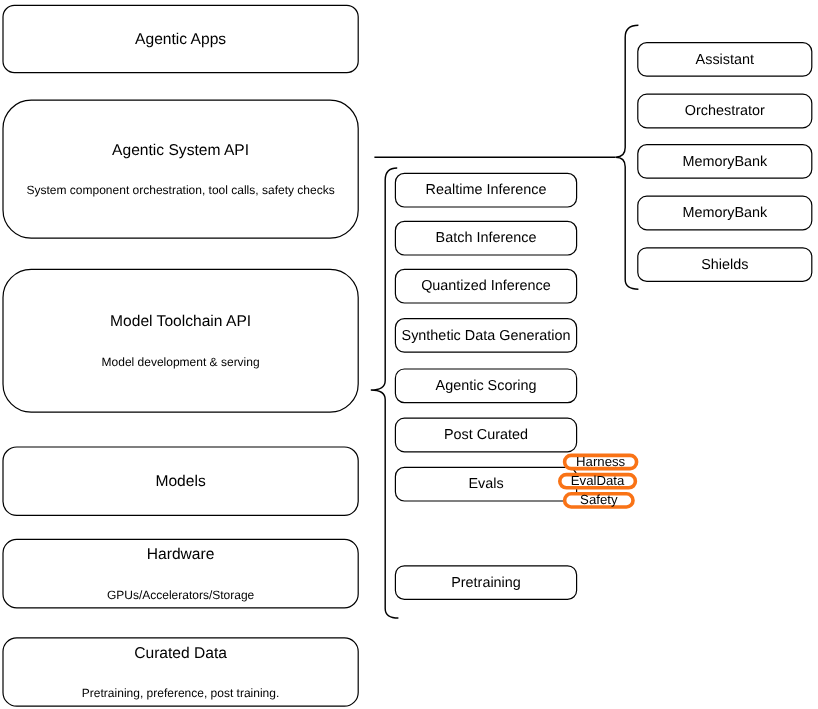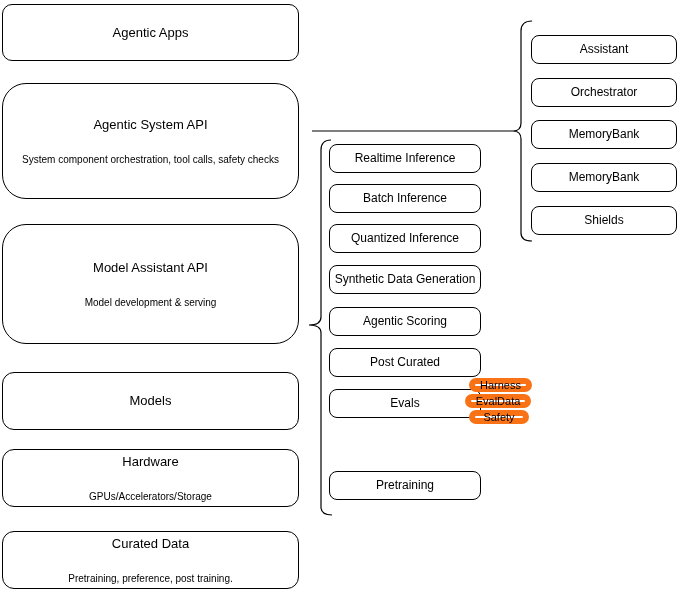--- a/index.html
+++ b/index.html
@@ -65,21 +65,21 @@
     height: 29px;
     border-radius: 8px;
     font-size: 12px;
     line-height: 27px;
     white-space: nowrap;
   }
   .pill {
     position: absolute;
     box-sizing: border-box;
     background: #ffffff;
-    border: 6px solid #f97316;
+    border: 3px solid #f97316;
     border-radius: 8px;
     height: 14px;
     font-size: 11px;
     line-height: 12px;
     display: flex;
     align-items: center;
     justify-content: center;
     white-space: nowrap;
     z-index: 3;
   }
@@ -96,21 +96,21 @@
   </svg>
 
   <div class="node lbox" style="top:4px;height:57px;border-radius:10px">
     <div class="t">Agentic Apps</div>
   </div>
   <div class="node lbox" style="top:83px;height:116px;border-radius:24px">
     <div class="t">Agentic System API</div>
     <div class="s">System component orchestration, tool calls, safety checks</div>
   </div>
   <div class="node lbox" style="top:224px;height:120px;border-radius:24px">
-    <div class="t">Model Assistant API</div>
+    <div class="t">Model Toolchain API</div>
     <div class="s">Model development &amp; serving</div>
   </div>
   <div class="node lbox" style="top:372px;height:58px;border-radius:12px">
     <div class="t">Models</div>
   </div>
   <div class="node lbox" style="top:449px;height:58px;border-radius:12px">
     <div class="t">Hardware</div>
     <div class="s">GPUs/Accelerators/Storage</div>
   </div>
   <div class="node lbox" style="top:531px;height:58px;border-radius:12px">

